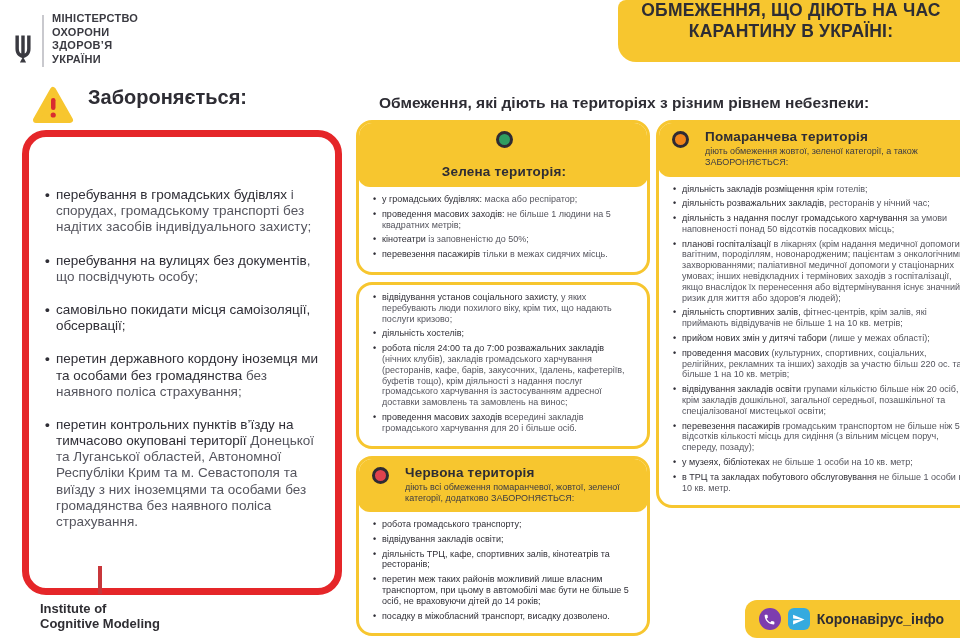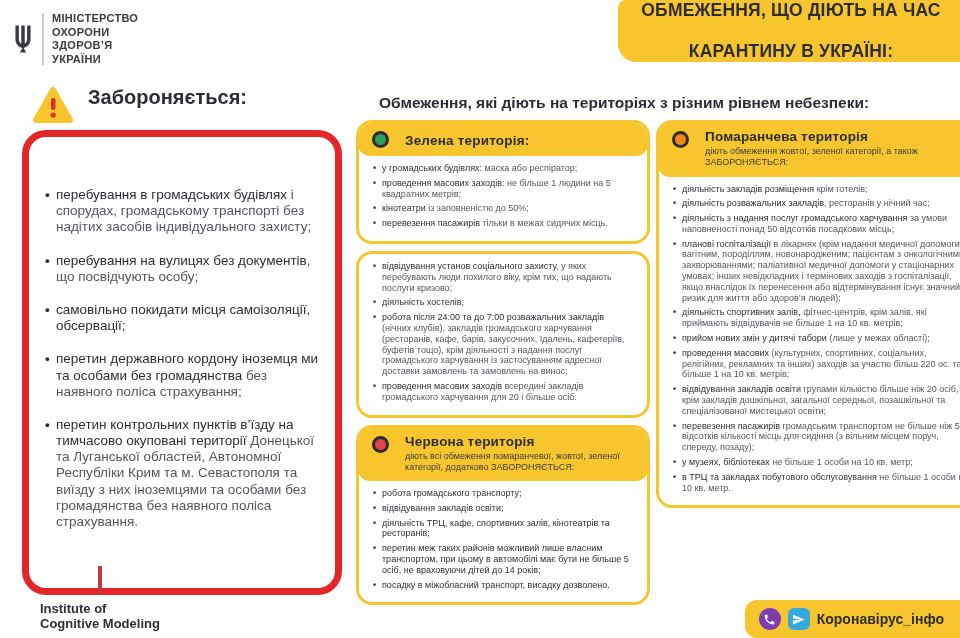--- a/index.html
+++ b/index.html
@@ -1,28 +1,28 @@
 <!DOCTYPE html>
 <html><head>
 <meta charset="utf-8">
 <style>
   html,body{margin:0;padding:0;}
   body{
     width:960px;height:638px;position:relative;overflow:hidden;background:#ffffff;
     font-family:"Liberation Sans","DejaVu Sans",sans-serif;color:#33323b;
   }
   
-  .moz-logo{position:absolute;left:12px;top:10px;display:flex;align-items:center;gap:8px;}
+  .moz-logo{position:absolute;left:12px;top:10px;display:flex;align-items:flex-end;gap:8px;}
   .moz-logo .trident{width:22px;height:34px;margin-top:4px;}
   .moz-logo .divider{width:2px;height:52px;background:#c9c9ce;margin-top:2px;}
   .moz-name{font-size:11px;font-weight:bold;line-height:1.24;letter-spacing:.3px;color:#3a3a41;padding-top:2px;}
   
   .banner{
     position:absolute;right:0;top:0;width:342px;height:62px;background:#f7c62f;
-    border-radius:8px 0 0 18px;display:flex;flex-direction:column;justify-content:space-between;
+    border-radius:8px 0 0 18px;display:flex;flex-direction:column;justify-content:flex-start;
     text-align:center;padding:0 12px 0 16px;box-sizing:border-box;
   }
   .banner div{font-size:17.5px;font-weight:bold;letter-spacing:.2px;line-height:1.22;color:#2e2d34;}
   
   .left-col{position:absolute;left:22px;top:86px;width:320px;}
   .left-head{display:flex;align-items:flex-start;gap:14px;margin-left:10px;}
   .left-head .warn{width:42px;height:38px;}
   .left-title{font-size:20px;font-weight:bold;color:#2e2d34;}
   .red-box{
     margin-top:6px;border:7px solid #e52629;border-radius:24px;height:465px;box-sizing:border-box;
@@ -32,21 +32,21 @@
   .red-box li{position:relative;padding-left:11px;font-size:13.5px;line-height:1.2;margin-bottom:17px;color:#55555e;}
   .red-box li::before{content:"•";position:absolute;left:0;top:0;color:#2f2e36;font-weight:bold;}
   .b{font-weight:normal;color:#2f2e36;}
   .r{color:#55555e;}
   
   .zones-title{position:absolute;left:356px;top:94px;width:596px;font-size:15.5px;font-weight:bold;color:#2e2d34;margin-left:23px;}
   .col-mid{position:absolute;left:356px;top:120px;width:294px;display:flex;flex-direction:column;gap:7px;}
   .col-right{position:absolute;left:656px;top:120px;width:328px;}
   .zone-card{border:3px solid #f7c62f;border-radius:16px;background:#fff;overflow:hidden;}
   .zc-head{background:#f7c62f;border-radius:0 0 12px 12px;padding:7px 12px 8px 14px;display:flex;gap:16px;margin:-1px -1px 0 -1px;}
-  .zc-head.center{align-items:flex-end;}
+  .zc-head.center{align-items:center;flex-direction:column;}
   .dot{width:11px;height:11px;border:3.5px solid #2f2b33;border-radius:50%;flex:0 0 auto;margin-top:2px;}
   .dot.green{background:#2f9e60;}
   .dot.yellow{background:transparent;}
   .dot.red{background:#e0424d;}
   .dot.orange{background:#f08518;}
   .zc-title{font-size:13.5px;font-weight:bold;color:#2e2d34;letter-spacing:.2px;}
   .zc-sub{font-size:9px;line-height:1.25;color:#3c3b43;margin-top:2px;max-width:215px;}
   .zc-body{padding:7px 12px 8px 14px;}
   .card-list{list-style:none;margin:0;padding:0;}
   .card-list li{position:relative;padding-left:9px;font-size:9px;line-height:1.2;margin-bottom:4px;color:#55555e;}

